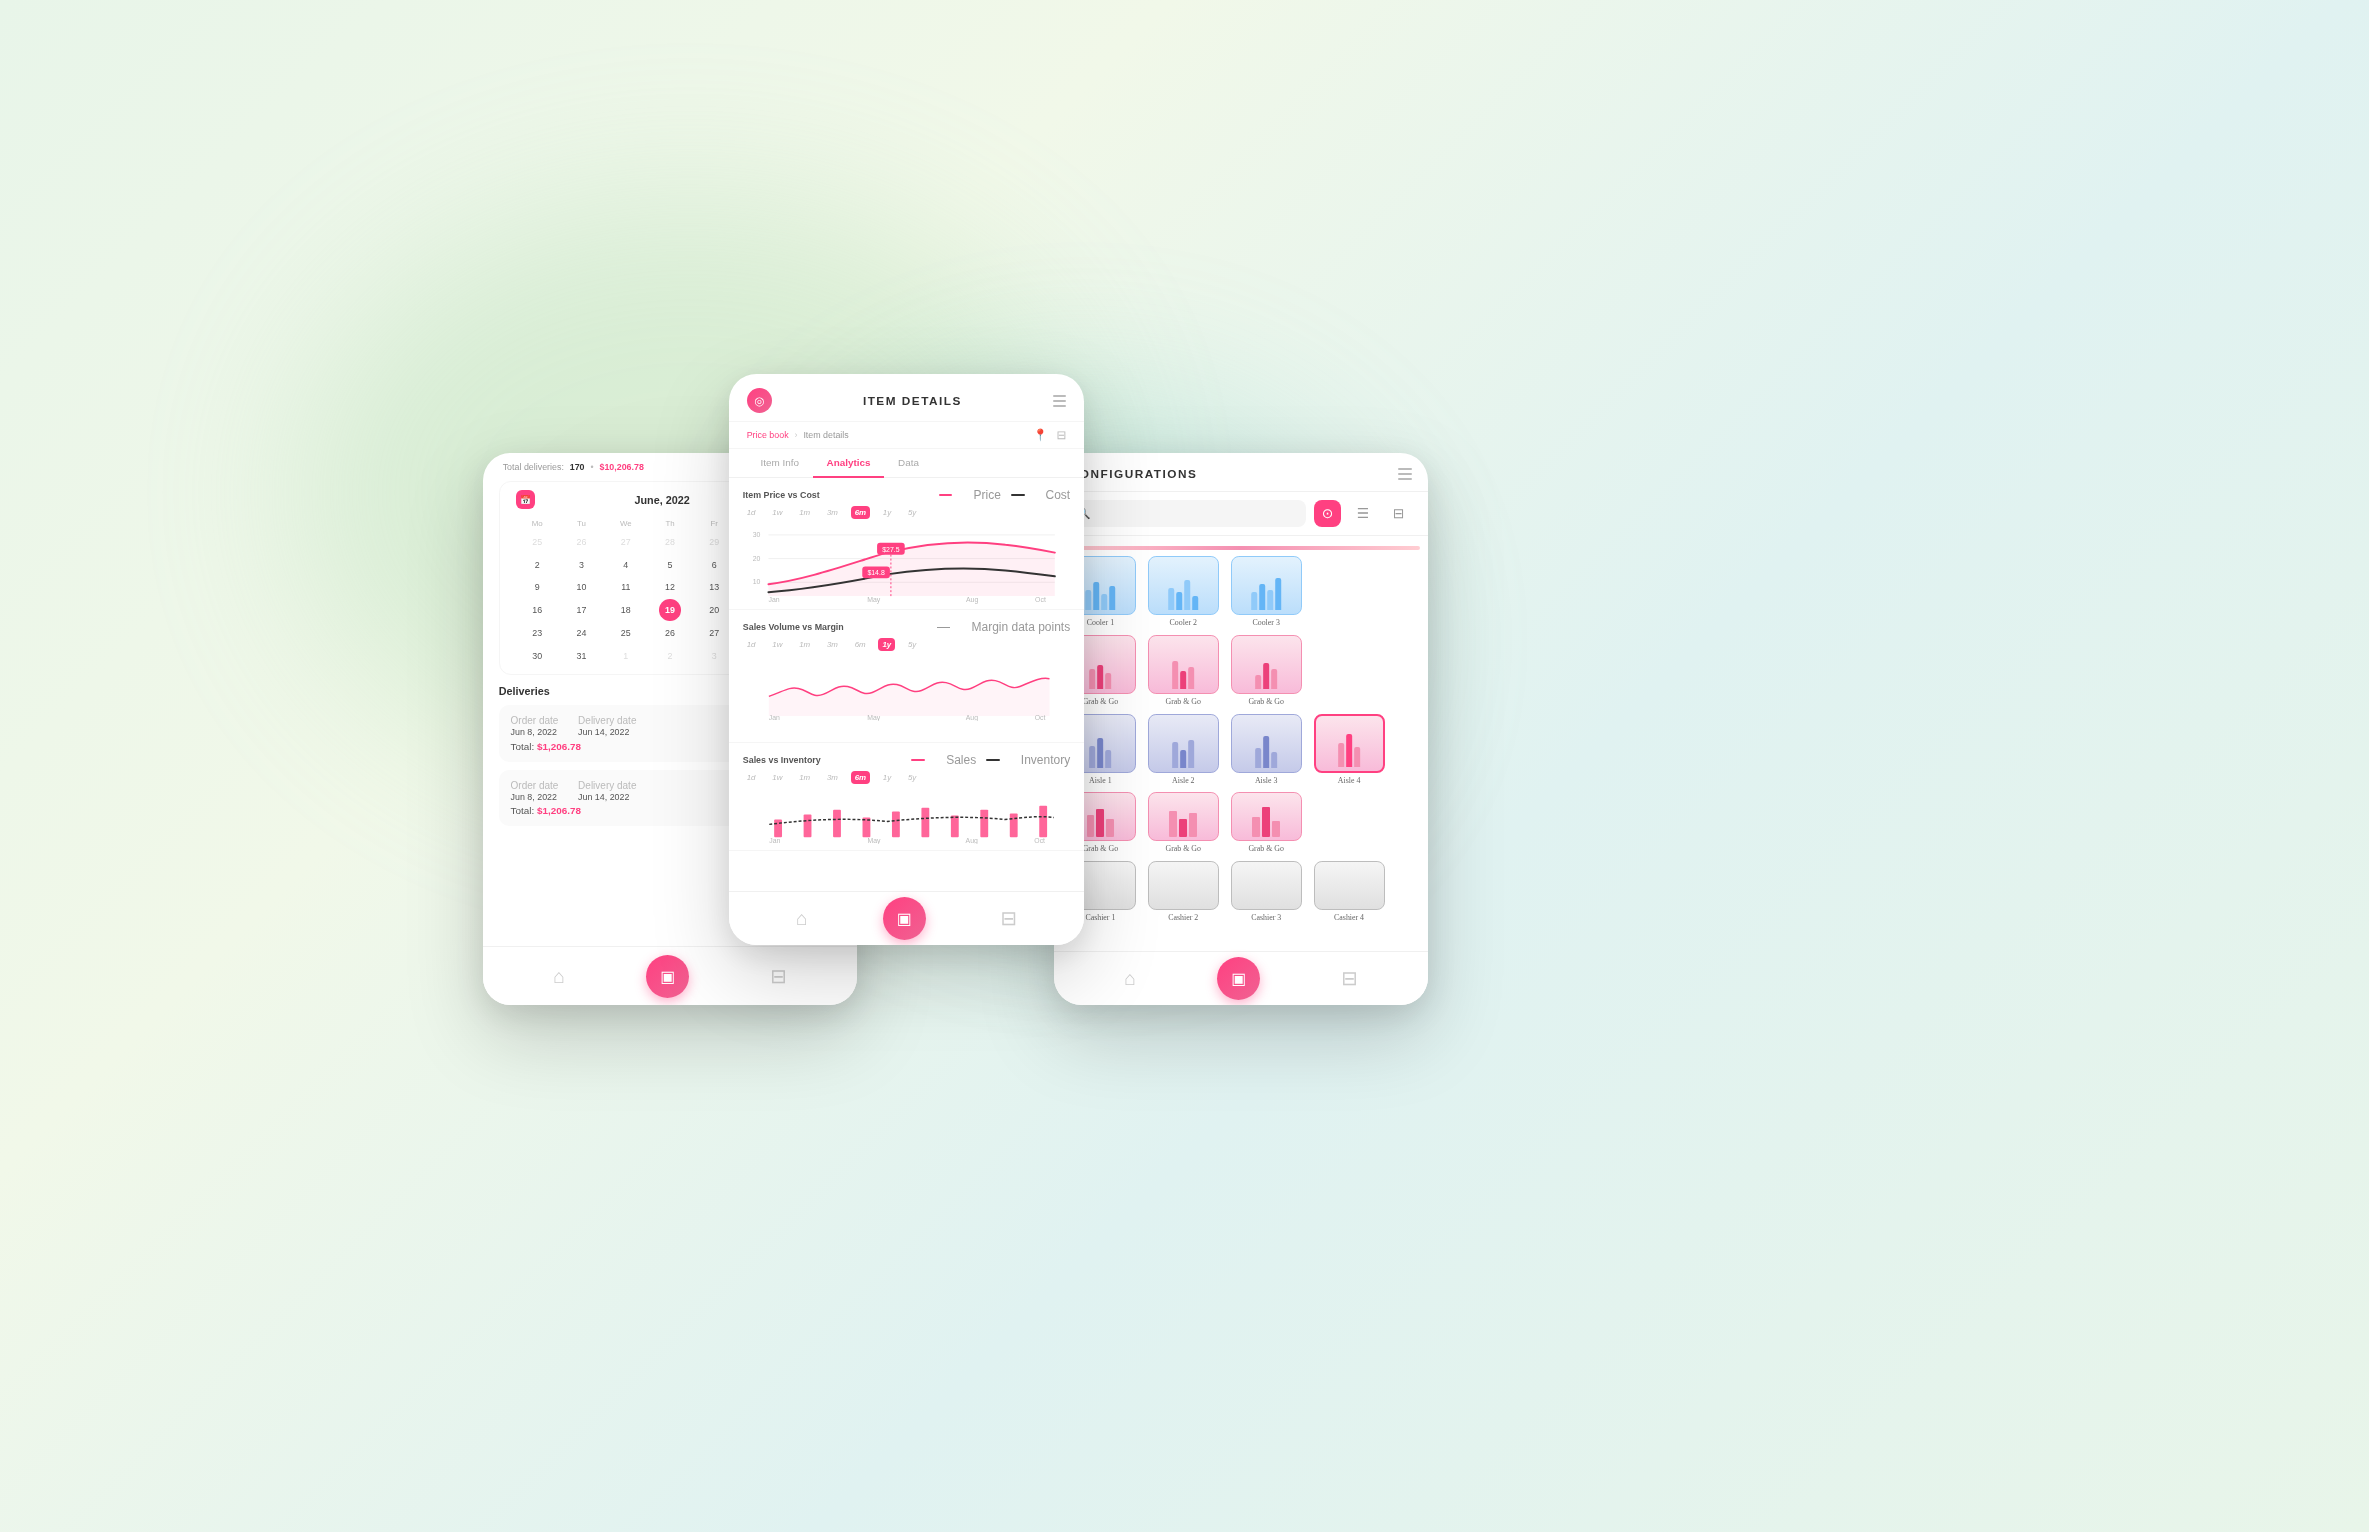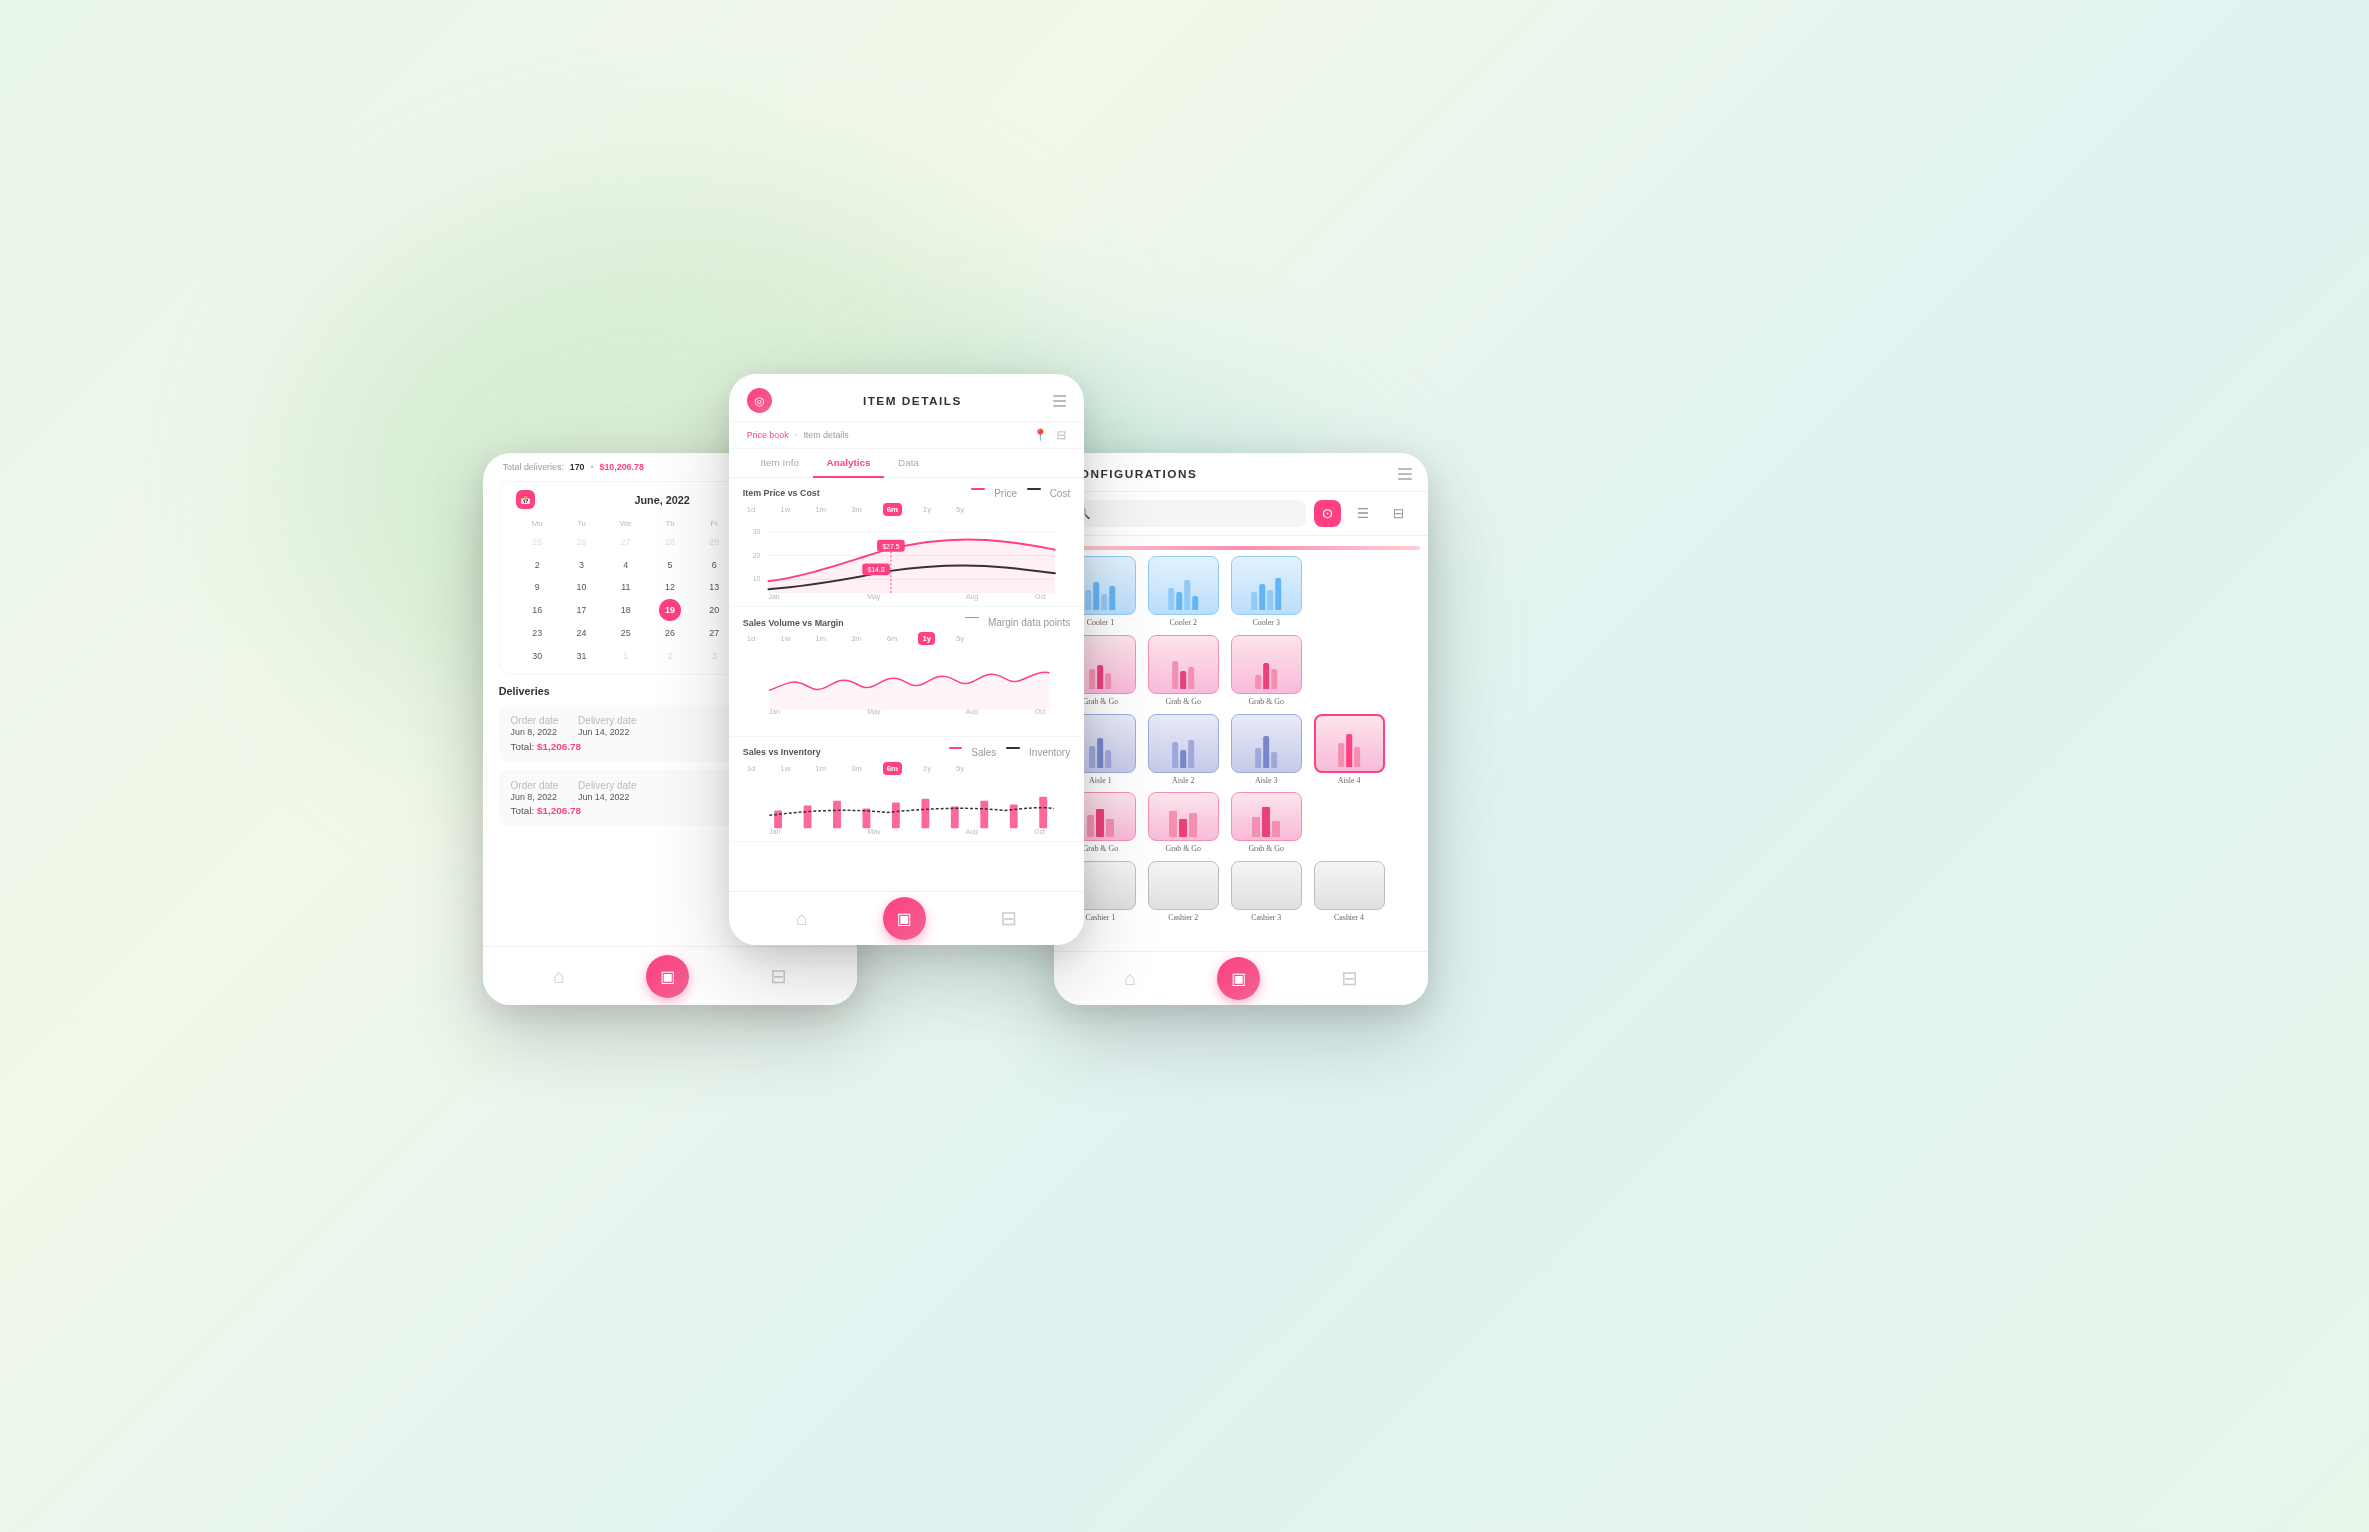--- a/index.html
+++ b/index.html
@@ -373,31 +373,33 @@
       color: #555;
       margin-bottom: 3.9px;
     }
     .chart-legend {
       display: flex;
       gap: 9.9px;
       margin-bottom: 3.9px;
     }
     .chart-legend-item {
       display: flex;
-      gap: 9px;
-      font-size: 10px;
+      align-items: center;
+      gap: 21px;
+      font-size: 12px;
       color: #999;
     }
     .legend-line-pink { width: 13.8px; height: 2px; background: #ff4081; border-radius: 1px; }
     .legend-line-dark { width: 13.8px; height: 2px; background: #333; border-radius: 1px; }
 
     .time-filters {
       display: flex;
-      gap: 17px;
+      gap: 9px;
       margin-bottom: 5.9px;
+      font-style: italic;
     }
     .time-filter {
       font-size: 7.9px;
       color: #bbb;
       padding: 2px 3.9px;
       border-radius: 3.9px;
       cursor: pointer;
     }
     .time-filter.active {
       background: #ff4081;

